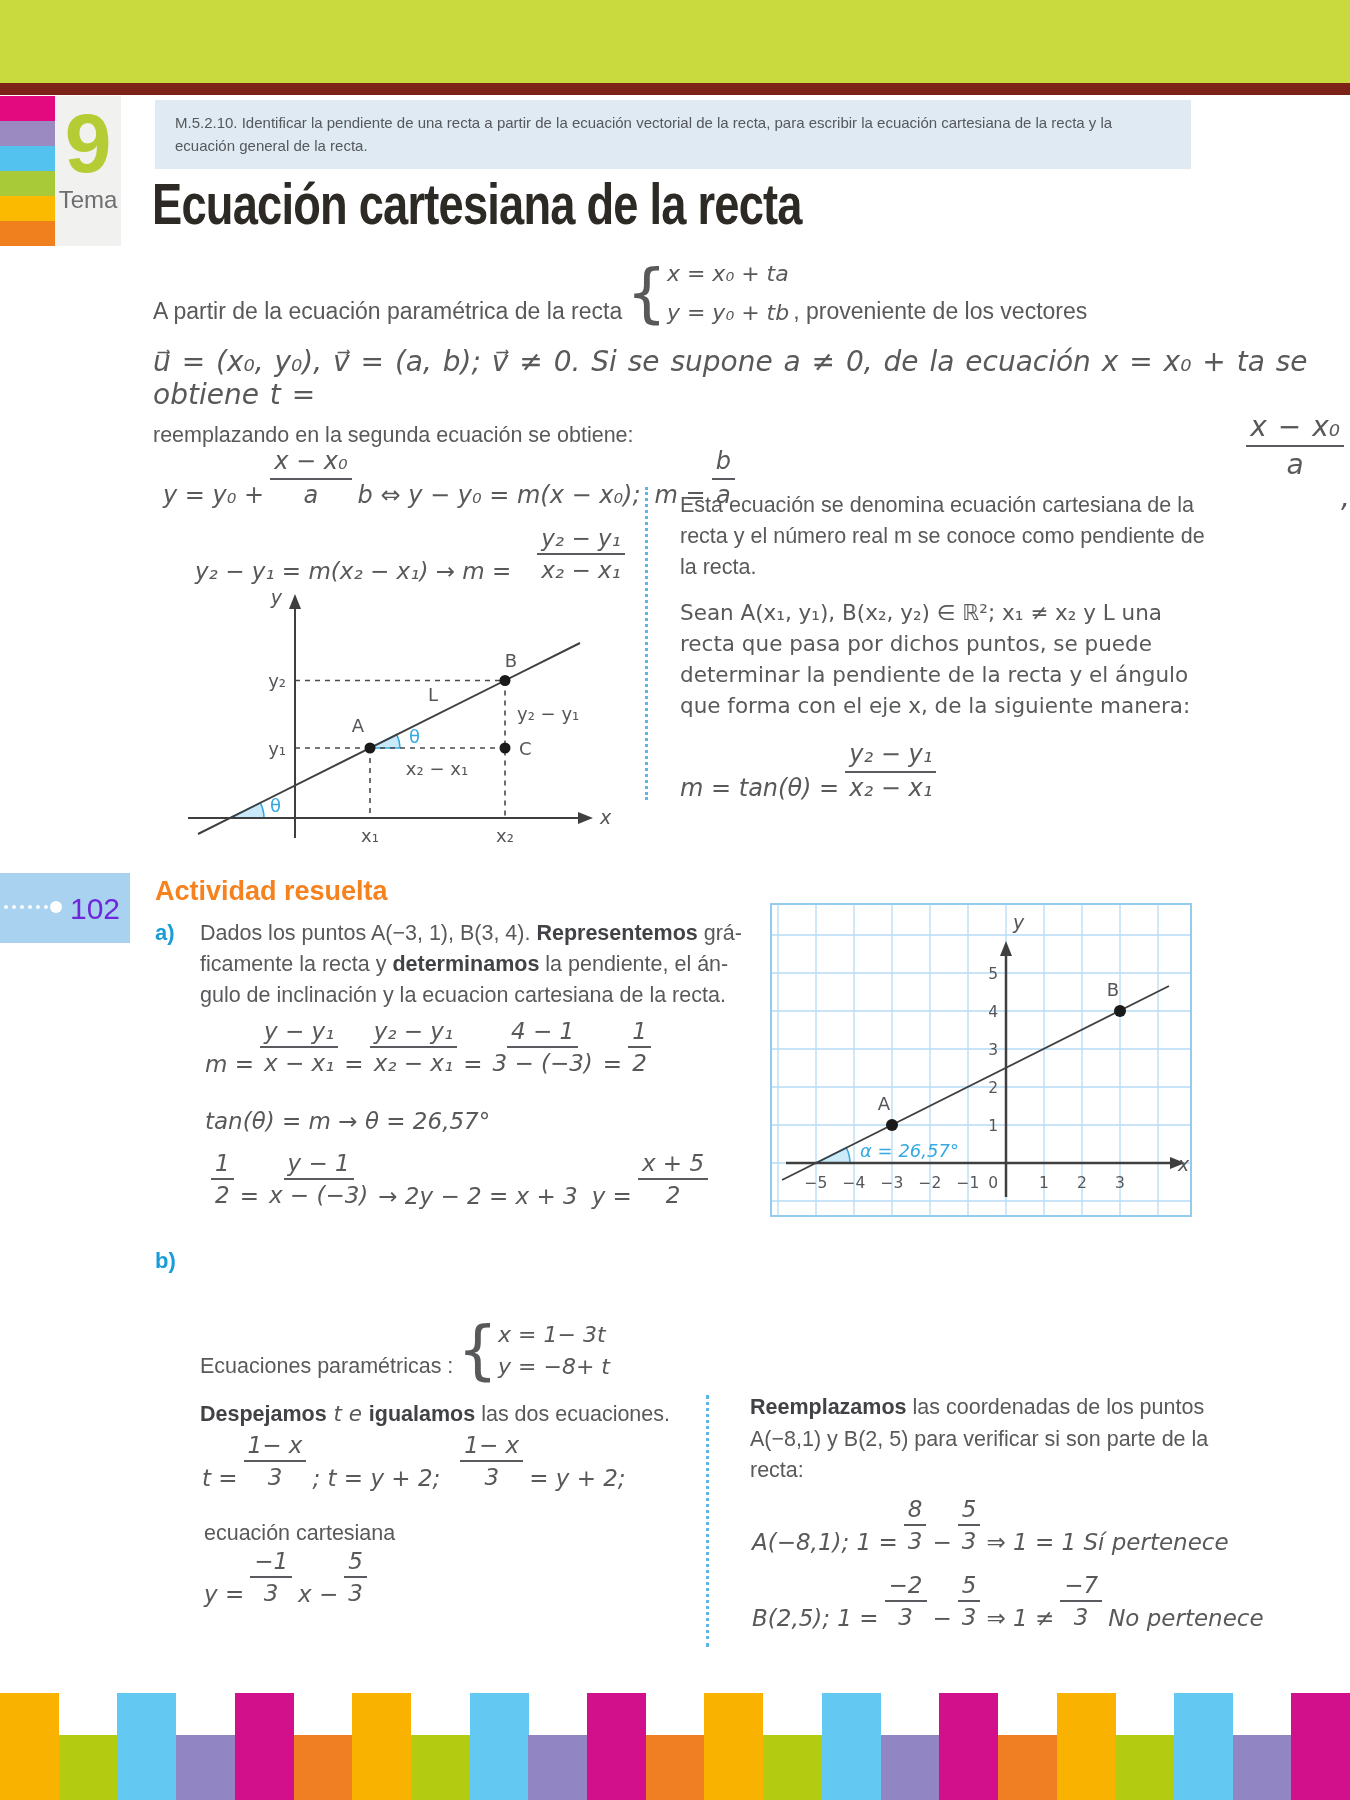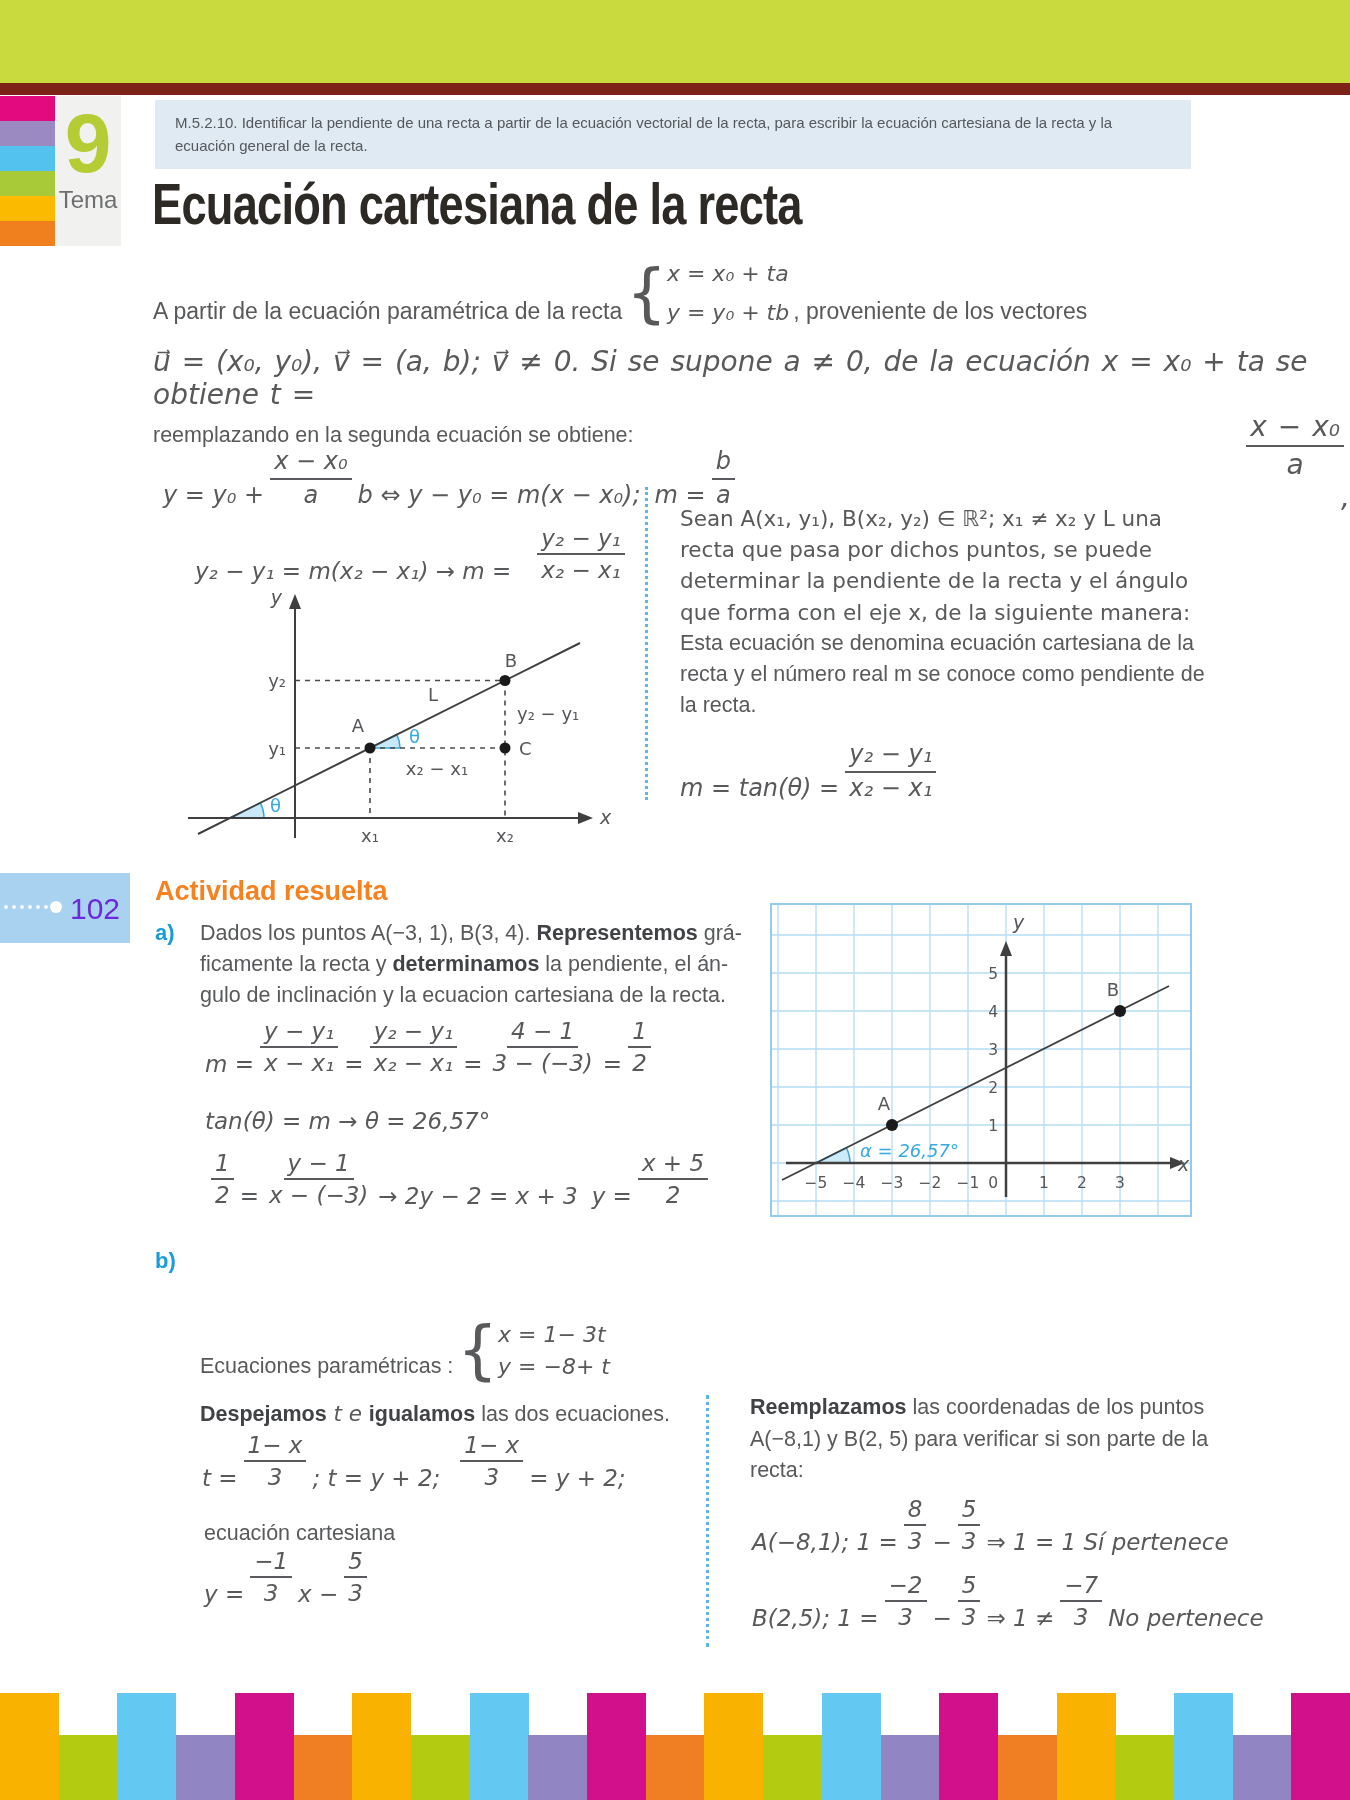--- a/index.html
+++ b/index.html
@@ -117,22 +117,22 @@
     <span>m =</span>
     <span class="frac">
       <span class="fnum">b</span>
       <span class="fden">a</span>
     </span>
   </div>
 
   <div class="abs vsep" style="left:645px;top:487px;height:313px;"></div>
 
   <div class="abs" style="left:680px;top:490px;width:528px;">
+    <div class="body-text">Esta ecuación se denomina ecuación cartesiana de la recta y el número real m se conoce como pendiente de la recta.</div>
     <div class="body-text dv" style="margin-top:13px;">Sean  A(x₁, y₁), B(x₂, y₂) ∈ ℝ²;  x₁ ≠ x₂  y L una recta que pasa por dichos puntos, se puede determinar la pendiente de la recta y el ángulo que forma con el eje x, de la siguiente manera:</div>
-    <div class="body-text">Esta ecuación se denomina ecuación cartesiana de la recta y el número real m se conoce como pendiente de la recta.</div>
     <div class="mrow math" style="margin-top:20px;font-size:24px;">
       <span>m = tan(θ) =</span>
       <span class="frac">
         <span class="fnum">y₂ − y₁</span>
         <span class="fden">x₂ − x₁</span>
       </span>
     </div>
   </div>
 
   <div class="abs mrow math" style="left:195px;top:525px;font-size:23px;gap:20px;">

